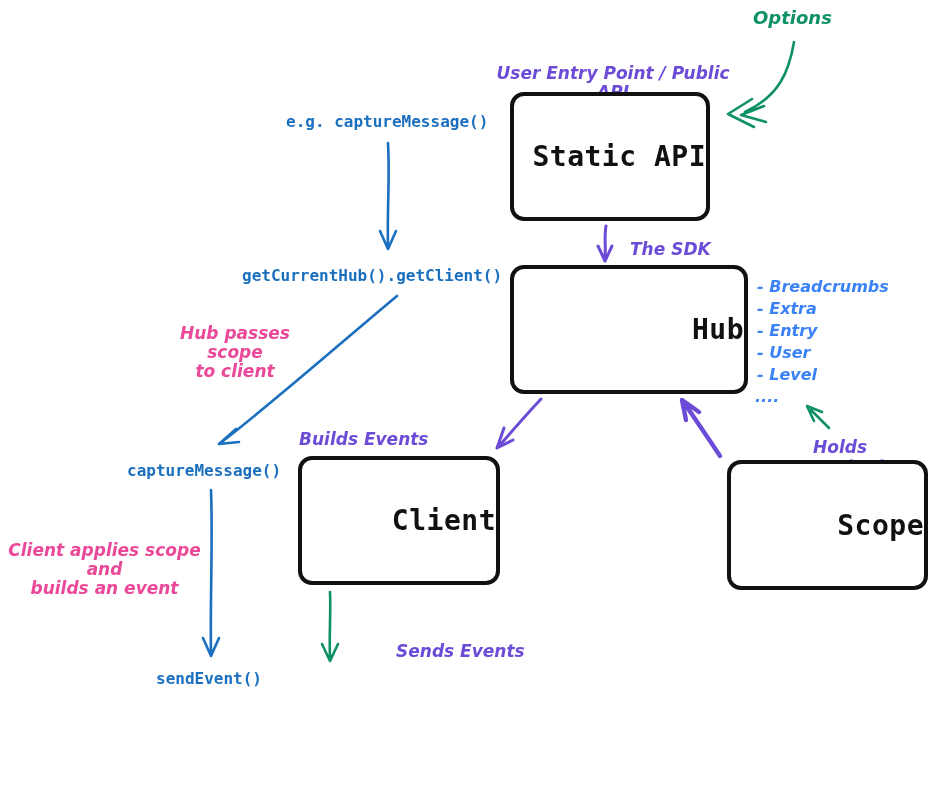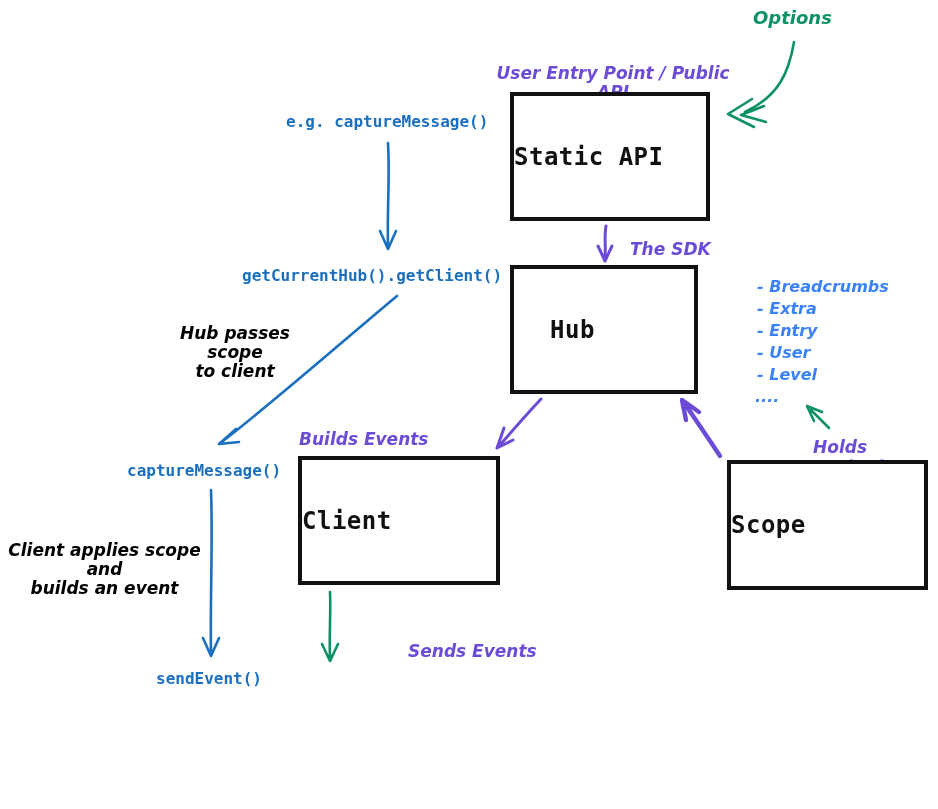--- a/index.html
+++ b/index.html
@@ -9,33 +9,33 @@
   }
   .arrows { position:absolute; left:0; top:0; width:938px; height:809px; pointer-events:none; }
   .arrows path { fill:none; stroke-linecap:round; stroke-linejoin:round; }
   .stroke-blue   { stroke:#1a6fbf; stroke-width:2.6px; }
   .stroke-purple { stroke:#6c4bd6; stroke-width:3px; }
   .stroke-purple-thick { stroke:#6c4bd6; stroke-width:4.4px; }
   .stroke-green  { stroke:#0f9168; stroke-width:2.6px; }
 
   .box {
     position:absolute; box-sizing:border-box; background:#ffffff;
-    border:4px solid #111111; border-radius:0;
-    display:flex; align-items:center; justify-content:flex-start;
+    border:4px solid #111111; border-radius:14px;
+    display:flex; align-items:center; justify-content:flex-end;
     font-family:"DejaVu Sans Mono", monospace; font-weight:bold;
-    font-size:24px; color:#111111; letter-spacing:0.5px;
+    font-size:28px; color:#111111; letter-spacing:0.5px;
   }
   .hand {
     position:absolute; font-family:"DejaVu Sans", sans-serif;
     font-style:italic; font-weight:bold; font-size:17px;
     white-space:pre-line; line-height:19px;
   }
   .purple { color:#6c4bd6; }
   .green  { color:#0f9168; }
-  .blue   { color:#000000; }
+  .blue   { color:#ec4899; }
   .code {
     position:absolute; font-family:"DejaVu Sans Mono", monospace;
     font-weight:bold; font-size:16px; color:#1a6fbf; white-space:nowrap;
   }
   .ctx-list {
     position:absolute; left:757px; top:276px;
     font-style:italic; font-weight:bold; font-size:16px;
     color:#3b82f6; line-height:22px;
   }
   .center { text-align:center; }
@@ -67,21 +67,21 @@
   </svg>
 
   <div class="hand green" style="left:753px; top:8px; font-size:18px;">Options</div>
 
   <div class="hand purple center" style="left:488px; top:64px; width:250px;">User Entry Point / Public API</div>
   <div class="box" style="left:510px; top:92px; width:200px; height:129px;">
     <span>Static API</span>
   </div>
 
   <div class="hand purple" style="left:630px; top:240px;">The SDK</div>
-  <div class="box" style="left:510px; top:265px; width:188px; height:129px;padding-left:36px;">
+  <div class="box" style="left:510px; top:265px; width:238px; height:129px;padding-left:36px;">
     <span>Hub</span>
   </div>
 
   <div class="code" style="left:286px; top:112px;">e.g. captureMessage()</div>
   <div class="code" style="left:242px; top:266px;">getCurrentHub().getClient()</div>
   <div class="hand blue center" style="left:150px; top:324px; width:170px;">Hub passes scope
 to client</div>
   <div class="code" style="left:127px; top:461px;">captureMessage()</div>
   <div class="hand blue center" style="left:2px; top:541px; width:205px;">Client applies scope and
 builds an event</div>
@@ -98,15 +98,15 @@
     <div>- Entry</div>
     <div>- User</div>
     <div>- Level</div>
     <div style="margin-left:-2px;">....</div>
   </div>
   <div class="hand purple" style="left:813px; top:438px;">Holds context</div>
   <div class="box" style="left:727px; top:460px; width:201px; height:130px;">
     <span>Scope</span>
   </div>
 
-  <div class="hand purple" style="left:408px; top:642px;font-style:italic;">Sends Events</div>
+  <div class="hand purple" style="left:396px; top:642px;font-style:italic;">Sends Events</div>
 
 </div>
 
 </body></html>

